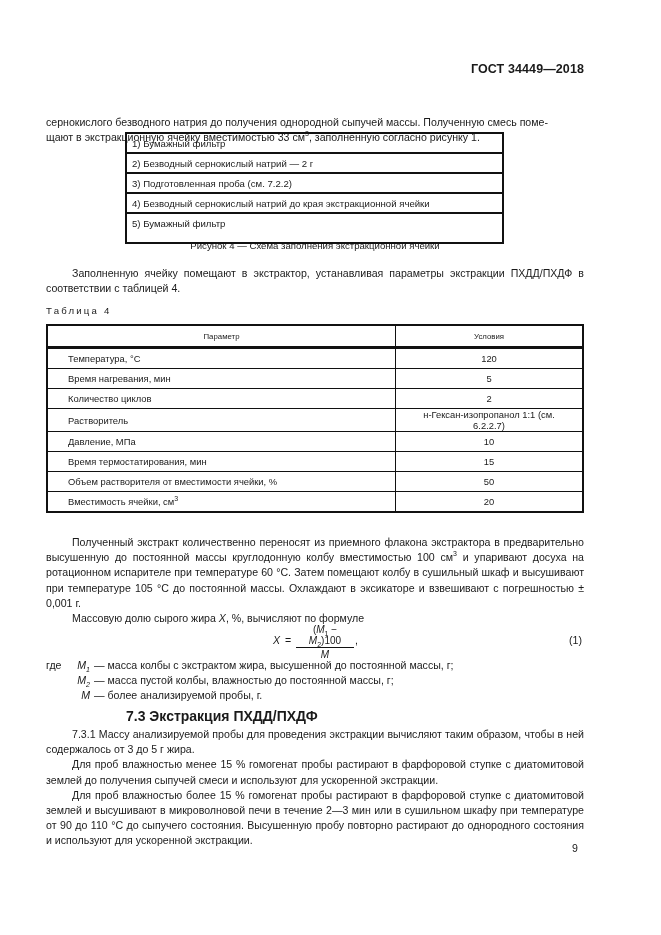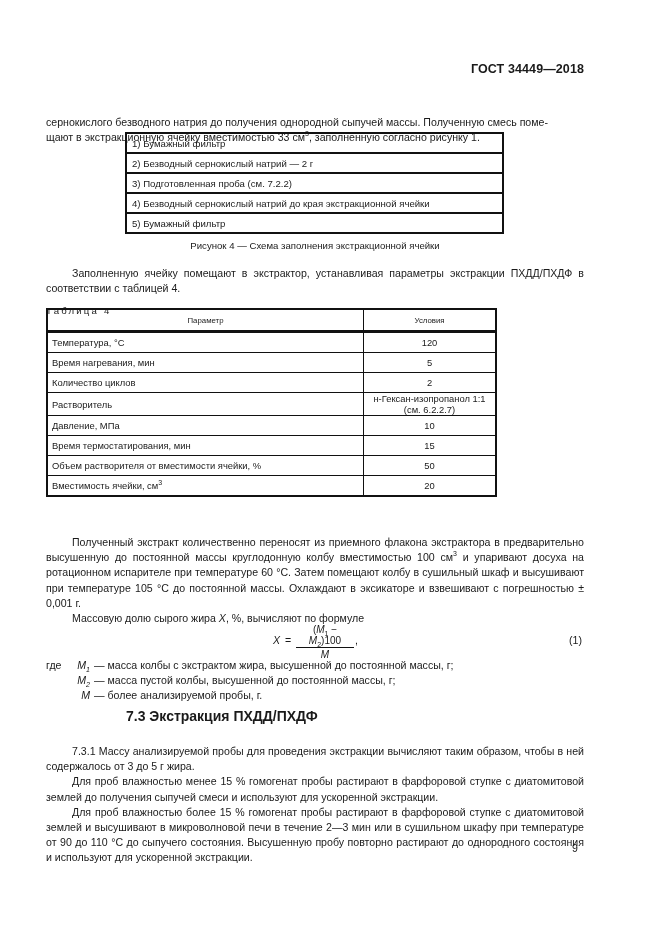--- a/index.html
+++ b/index.html
@@ -8,28 +8,28 @@
   .page { position: absolute; left: 46px; top: 0; width: 538px; }
   .abs { position: absolute; }
   .hdr { position: absolute; right: 0; top: 62px; font-weight: bold; font-size: 12.5px; letter-spacing: 0.1px; }
   p { margin: 0; font-size: 10.6px; line-height: 15.2px; text-align: justify; }
   .indent { text-indent: 26px; }
   sup { font-size: 7px; line-height: 0; vertical-align: super; }
   sub { font-size: 7px; line-height: 0; vertical-align: sub; }
 
   .fig { position: absolute; left: 79px; top: 132px; width: 379px; border: 2px solid #111; box-sizing: border-box; }
   .fig-row { height: 20px; border-bottom: 2px solid #111; font-size: 9.6px; line-height: 19px; padding-left: 5px; box-sizing: border-box; }
-  .fig-row:last-child { border-bottom: none; height: 18px; }
+  .fig-row:last-child { border-bottom: none; height: 28px; }
   .fig-cap { position: absolute; top: 240px; left: 0; width: 538px; text-align: center; font-size: 9.6px; }
 
   .tcap { position: absolute; top: 305px; left: 0; font-size: 9.6px; letter-spacing: 2.2px; }
-  table.t4 { position: absolute; left: 0; top: 308px; width: 451px; border-collapse: collapse; border: 2px solid #111; }
+  table.t4 { position: absolute; left: 0; top: 324px; width: 538px; border-collapse: collapse; border: 2px solid #111; }
   table.t4 th { font-weight: normal; font-size: 7.8px; height: 20px; border-bottom: 3px solid #111; border-right: 1px solid #111; text-align: center; padding: 0; }
   table.t4 th:last-child { border-right: none; }
-  table.t4 td { font-size: 9.4px; height: 19px; padding: 0 4px; border-bottom: 1.5px solid #111; border-right: 1px solid #111; }
+  table.t4 td { font-size: 9.4px; height: 19px; padding: 0 20px; border-bottom: 1.5px solid #111; border-right: 1px solid #111; }
   table.t4 td.val { text-align: center; border-right: none; margin-top: 18px; }
   table.t4 td.par { width: 307px; }
   table.t4 tr:last-child td { border-bottom: none; }
 
   .formula { position: absolute; top: 622px; left: 0; width: 538px; height: 34px; font-size: 10.6px; }
   .f-x { position: absolute; left: 227px; top: 12px; font-style: italic; }
   .f-eq { position: absolute; left: 239px; top: 12px; }
   .f-frac { position: absolute; left: 250px; top: 2px; width: 58px; text-align: center; }
   .f-num { border-bottom: 1px solid #111; padding-bottom: 1px; font-size: 10px; }
   .f-num i, .f-den i { font-style: italic; }
@@ -133,30 +133,30 @@
   </div>
 
   <div class="legend">
     <div class="lr">
       <span class="lw">где</span>
       <span class="ls"><span>M</span><sub>1</sub></span>
       <span class="ld">— масса колбы с экстрактом жира, высушенной до постоянной массы, г;</span>
     </div>
     <div class="lr">
       <span class="ls"><span>M</span><sub>2</sub></span>
-      <span class="ld">— масса пустой колбы, высушенной до постоянной массы, г;</span>
+      <span class="ld">— масса пустой колбы, влажностью до постоянной массы, г;</span>
     </div>
     <div class="lr">
       <span class="ls"><span>M</span></span>
       <span class="ld">— более анализируемой пробы, г.</span>
     </div>
   </div>
 
   <div class="sec">7.3 Экстракция ПХДД/ПХДФ</div>
 
-  <div class="abs" style="top:727px; left:0; width:538px;margin-top:17px;">
+  <div class="abs" style="top:727px; left:0; width:538px;">
     <p class="indent">7.3.1 Массу анализируемой пробы для проведения экстракции вычисляют таким образом, чтобы в ней содержалось от 3 до 5 г жира.</p>
     <p class="indent">Для проб влажностью менее 15 % гомогенат пробы растирают в фарфоровой ступке с диатомито­вой землей до получения сыпучей смеси и используют для ускоренной экстракции.</p>
     <p class="indent">Для проб влажностью более 15 % гомогенат пробы растирают в фарфоровой ступке с диатоми­товой землей и высушивают в микроволновой печи в течение 2—3 мин или в сушильном шкафу при температуре от 90 до 110 °С до сыпучего состояния. Высушенную пробу повторно растирают до одно­родного состояния и используют для ускоренной экстракции.</p>
   </div>
 
   <div class="pno">9</div>
 </div>
 
 </body></html>

